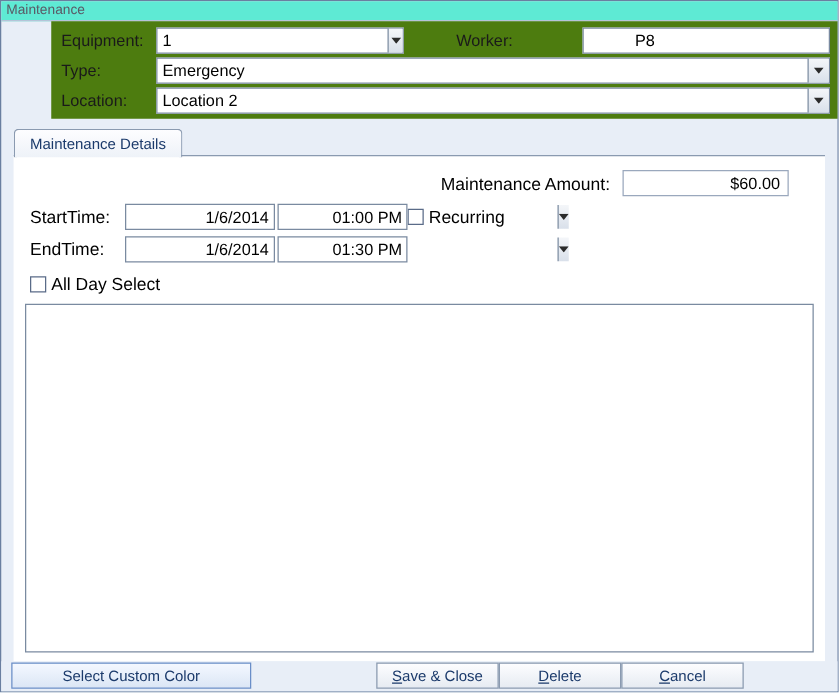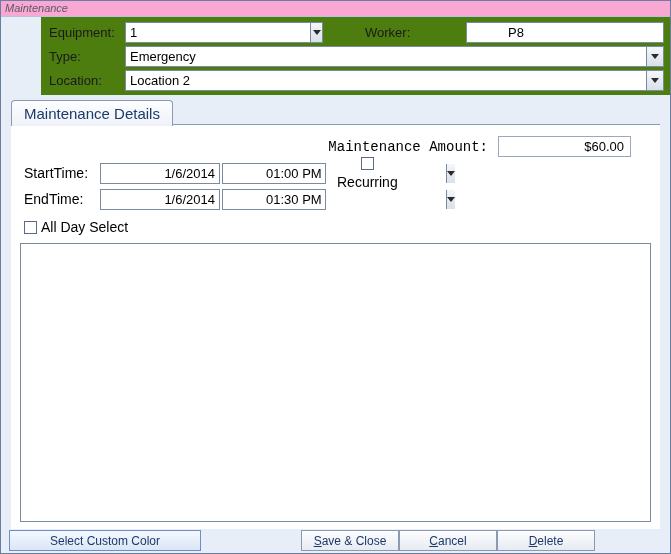--- a/index.html
+++ b/index.html
@@ -18,22 +18,21 @@
     background: #e8eef7;
     display: flex;
     flex-direction: column;
   }
   .titlebar {
     height: 16px;
     padding: 1px 4px;
     font-size: 11px;
     color: #5a5a66;
     border-bottom: 1px solid #b5c4d8;
-    background: #f9a8d4;
-    font-style: italic;
+    background: #5eead4;
   }
   .top-form {
     padding: 4px 6px 2px 6px;
     background: #4d7c0f;
     margin-left: 40px;
   }
   .row {
     display: flex;
     align-items: center;
     margin-bottom: 2px;
@@ -83,21 +82,21 @@
     display: flex;
     align-items: flex-end;
     height: 24px;
     position: relative;
   }
   .tab {
     border: 1px solid #8a9ab0;
     border-bottom: none;
     border-radius: 4px 4px 0 0;
     padding: 4px 12px 4px 12px;
-    font-size: 15px;
+    font-size: 12px;
     color: #1b3a6b;
     background: linear-gradient(#fdfdff, #eef2f8);
     position: relative;
     top: 1px;
     z-index: 2;
   }
   .tab-underline {
     position: absolute;
     bottom: 0;
     left: 0;
@@ -116,21 +115,21 @@
     flex-direction: column;
   }
   .amount-row {
     display: flex;
     align-items: center;
     justify-content: flex-end;
     gap: 10px;
     padding-right: 20px;
     margin-bottom: 4px;
   }
-  .amount-label { font-size: 14px; color: #000; font-family: Liberation Mono, monospace; }
+  .amount-label { font-size: 14px; color: #000; }
   .amount-input {
     width: 133px;
     height: 21px;
     border: 1px solid #9aa8bd;
     text-align: right;
     padding: 2px 6px;
     font-family: inherit;
     font-size: 13px;
     outline: none;
   }
@@ -146,21 +145,21 @@
     height: 21px;
     border: 1px solid #7a8aa0;
     text-align: right;
     padding: 2px 4px;
     font-family: inherit;
     font-size: 13px;
     outline: none;
     background: #fff;
   }
   .time-combo { width: 104px; margin-left: 2px; padding-left: 39px; }
-  .chk-span { display: flex; align-items: center; gap: 4px; margin-left: 11px; font-size: 14px; flex-direction: column; }
+  .chk-span { display: flex; align-items: center; gap: 4px; margin-left: 0; font-size: 14px; }
   .chk {
     width: 13px;
     height: 13px;
     border: 1px solid #5a6b88;
     background: #fff;
     display: inline-block;
   }
   .allday-row {
     margin-top: 6px;
     margin-left: 4px;
@@ -315,20 +314,20 @@
     <textarea class="notes" style=""></textarea>
   </div>
 
   <div class="footer">
     <button class="btn btn-color">Select Custom Color</button>
     <div class="btn-group">
       <button class="btn">
         <span><span class="underline-accesskey">S</span><span>ave &amp; Close</span></span>
       </button>
       <button class="btn">
+        <span><span class="underline-accesskey">D</span><span>elete</span></span>
+      </button>
+      <button class="btn">
         <span><span class="underline-accesskey">C</span><span>ancel</span></span>
       </button>
-      <button class="btn">
-        <span><span class="underline-accesskey">D</span><span>elete</span></span>
-      </button>
     </div>
   </div>
 </div>
 
 </body></html>

